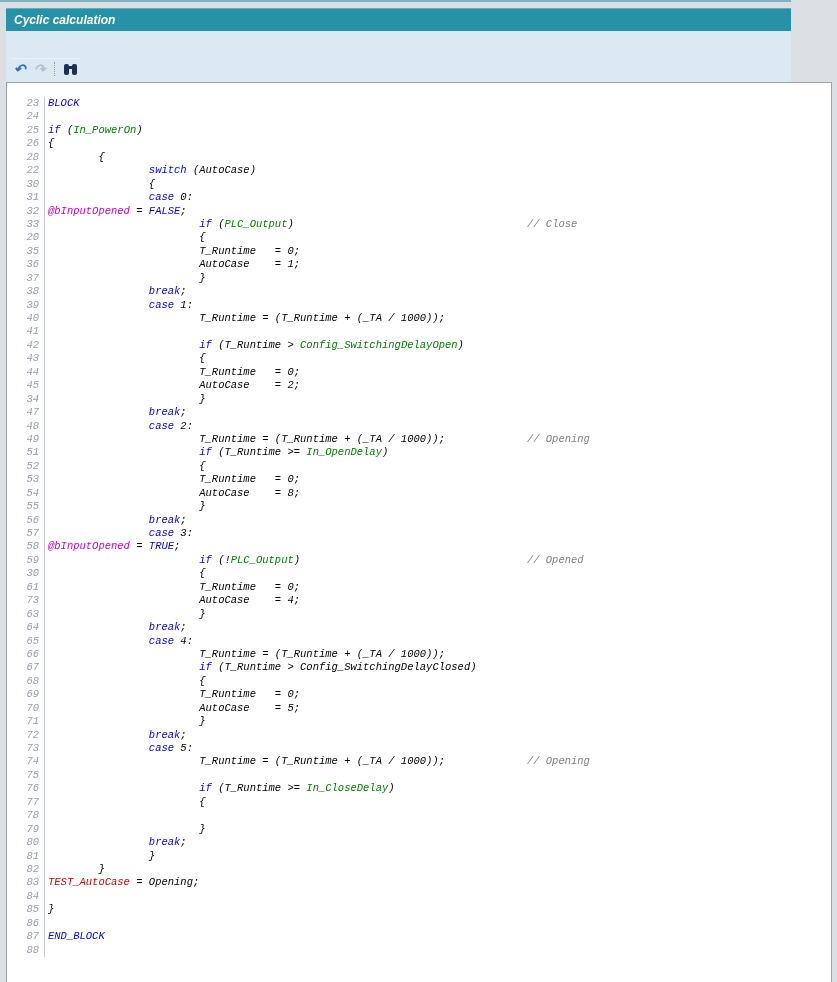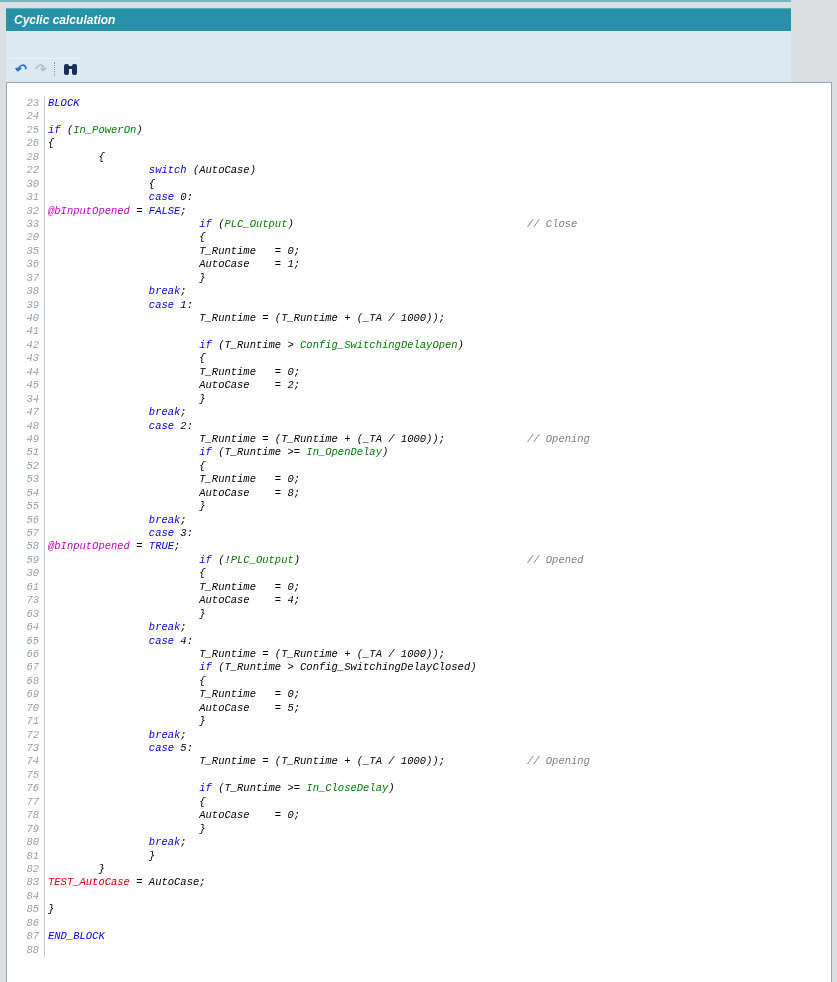--- a/index.html
+++ b/index.html
@@ -130,26 +130,26 @@
         <div class="line"><span class="ln">68</span><span class="code"><span class="tok-p">                        {</span></span></div>
         <div class="line"><span class="ln">69</span><span class="code"><span class="tok-p">                        T_Runtime   = 0;</span></span></div>
         <div class="line"><span class="ln">70</span><span class="code"><span class="tok-p">                        AutoCase    = 5;</span></span></div>
         <div class="line"><span class="ln">71</span><span class="code"><span class="tok-p">                        }</span></span></div>
         <div class="line"><span class="ln">72</span><span class="code"><span class="tok-p">                </span><span class="tok-k">break</span><span class="tok-p">;</span></span></div>
         <div class="line"><span class="ln">73</span><span class="code"><span class="tok-p">                </span><span class="tok-k">case</span><span class="tok-p"> 5:</span></span></div>
         <div class="line"><span class="ln">74</span><span class="code"><span class="tok-p">                        T_Runtime = (T_Runtime + (_TA / 1000));             </span><span class="tok-c">// Opening</span></span></div>
         <div class="line"><span class="ln">75</span><span class="code"></span></div>
         <div class="line"><span class="ln">76</span><span class="code"><span class="tok-p">                        </span><span class="tok-k">if</span><span class="tok-p"> (T_Runtime &gt;= </span><span class="tok-v">In_CloseDelay</span><span class="tok-p">)</span></span></div>
         <div class="line"><span class="ln">77</span><span class="code"><span class="tok-p">                        {</span></span></div>
-        <div class="line"><span class="ln">78</span><span class="code"><span class="tok-p">                        AutoCase    = 0;</span></span></div>
+        <div class="line"><span class="ln">78</span></div>
         <div class="line"><span class="ln">79</span><span class="code"><span class="tok-p">                        }</span></span></div>
         <div class="line"><span class="ln">80</span><span class="code"><span class="tok-p">                </span><span class="tok-k">break</span><span class="tok-p">;</span></span></div>
         <div class="line"><span class="ln">81</span><span class="code"><span class="tok-p">                }</span></span></div>
         <div class="line"><span class="ln">82</span><span class="code"><span class="tok-p">        }</span></span></div>
-        <div class="line"><span class="ln">83</span><span class="code"><span class="tok-r">TEST_AutoCase</span><span class="tok-p"> = AutoCase;</span></span></div>
+        <div class="line"><span class="ln">83</span><span class="code"><span class="tok-r">TEST_AutoCase</span><span class="tok-p"> = Opening;</span></span></div>
         <div class="line"><span class="ln">84</span><span class="code"></span></div>
         <div class="line"><span class="ln">85</span><span class="code"><span class="tok-p">}</span></span></div>
         <div class="line"><span class="ln">86</span><span class="code"></span></div>
         <div class="line"><span class="ln">87</span><span class="code"><span class="tok-k">END_BLOCK</span></span></div>
         <div class="line"><span class="ln">88</span><span class="code"></span></div>
       </div>
   </div>
 </div>
 
 </body></html>

